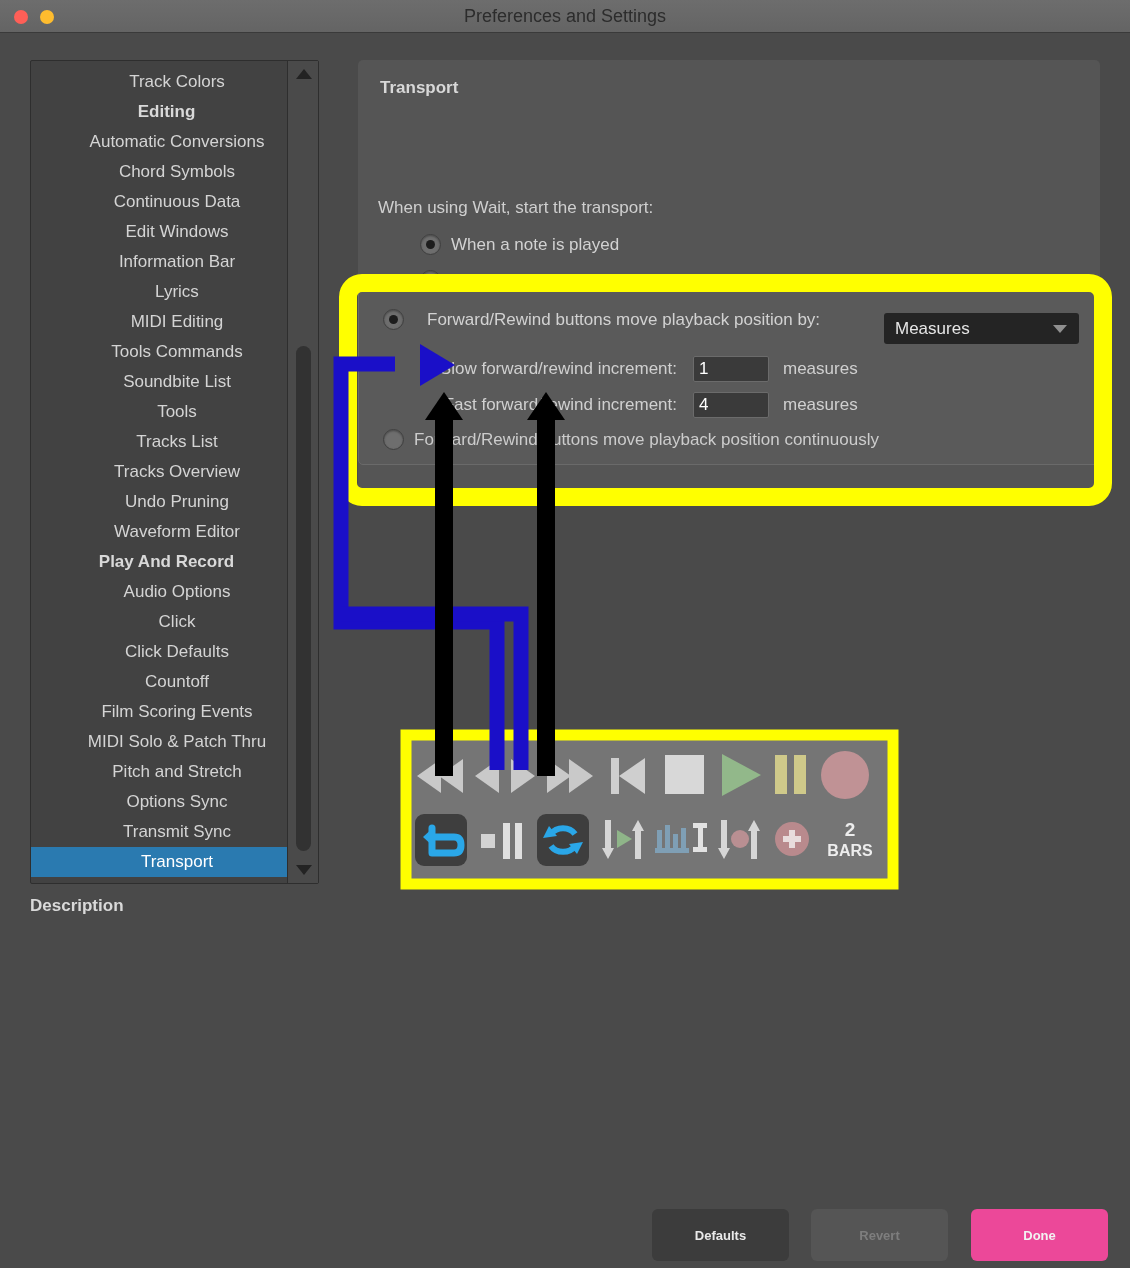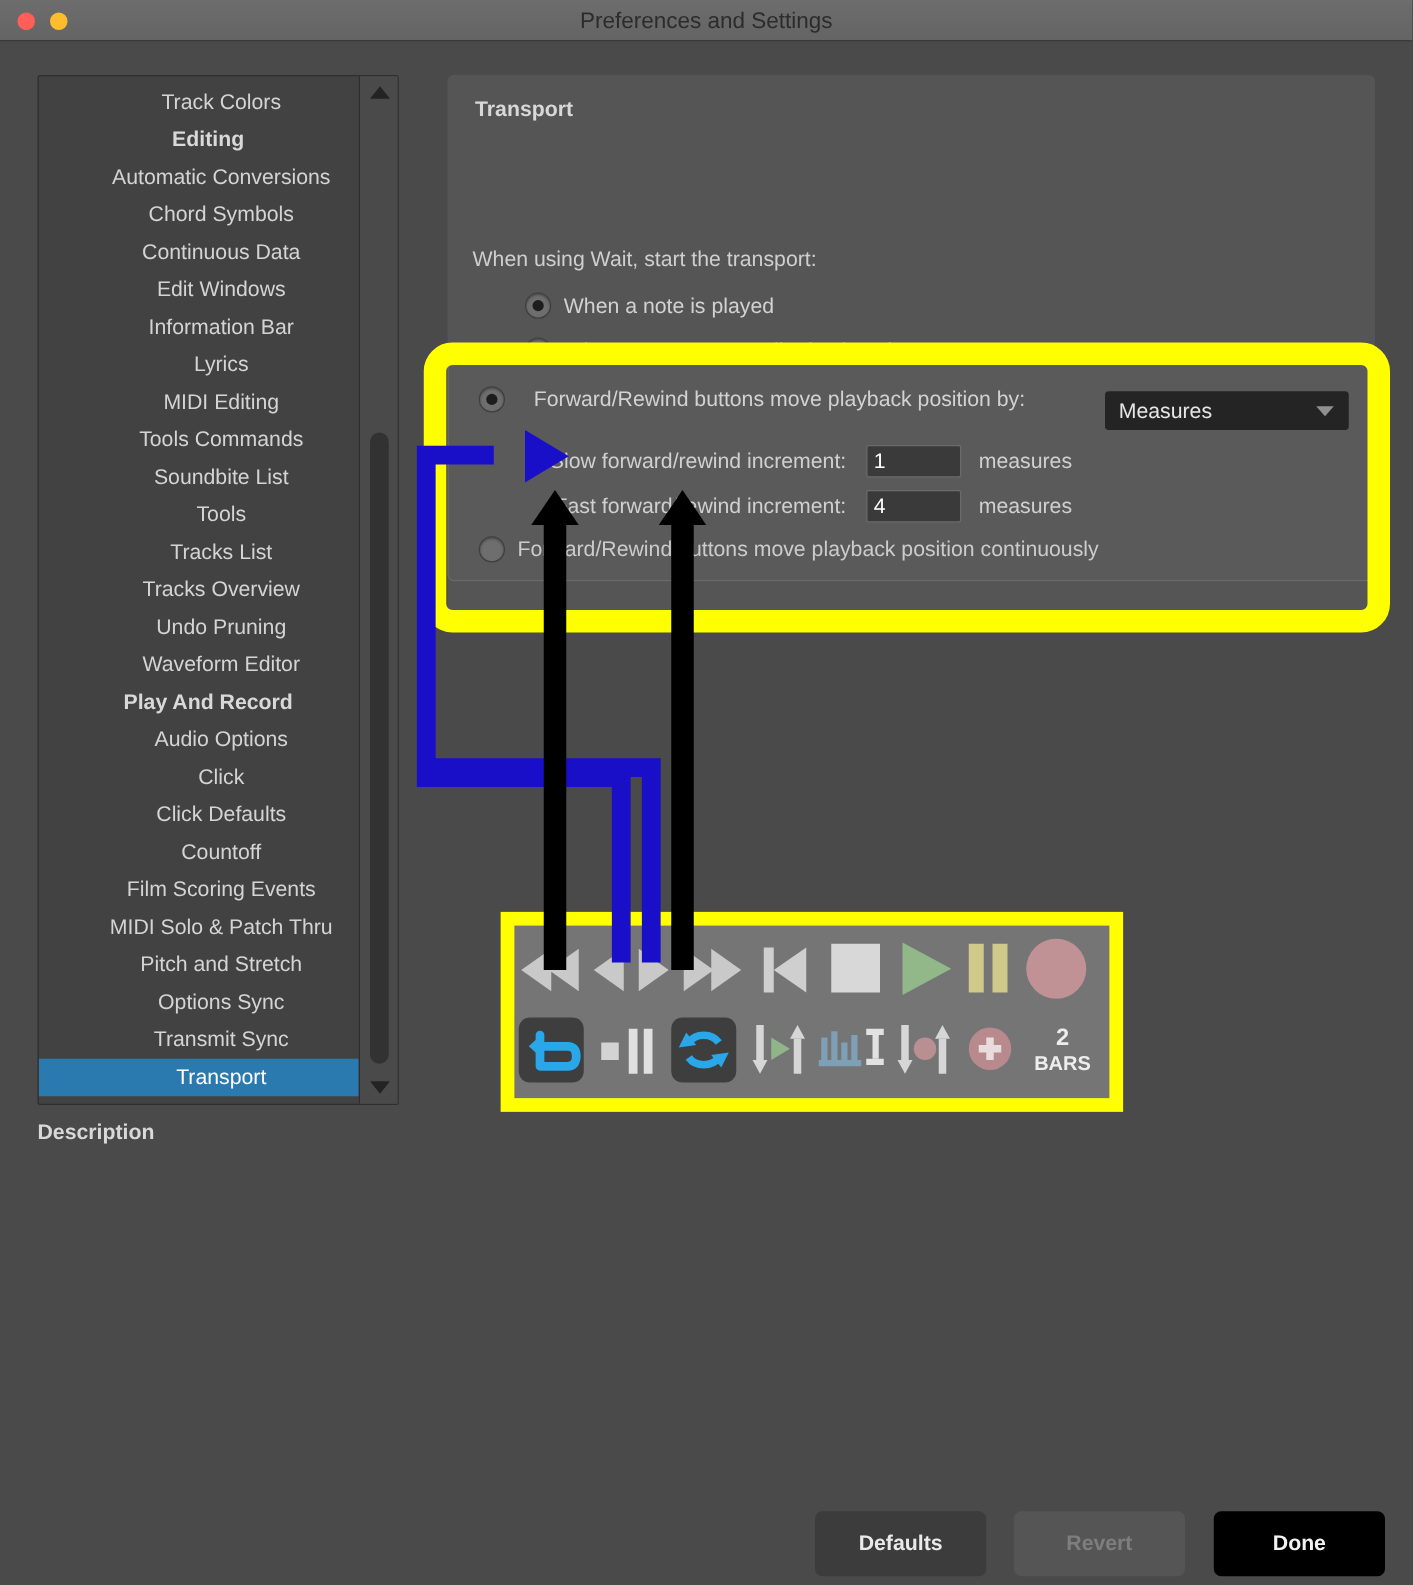--- a/index.html
+++ b/index.html
@@ -159,26 +159,26 @@
     position: absolute; left: 407px; top: 736px; width: 484px; height: 146px;
     background: #757575;
   }
   .tp-row { position: absolute; left: 0; width: 100%; height: 60px; }
   #tp-row1 { top: 10px; }
   #tp-row2 { top: 76px; }
 
   
   .foot-btn {
     position: absolute; height: 52px; border-radius: 6px;
-    font-size: 17px; font-weight: bold;
+    font-size: 13px; font-weight: bold;
     display: flex; align-items: center; justify-content: center;
   }
   #btn-defaults { left: 652px; top: 1209px; width: 137px; background: #3c3c3c; color: #eaeaea; }
   #btn-revert   { left: 811px; top: 1209px; width: 137px; background: #555555; color: #7e7e7e; }
-  #btn-done     { left: 971px; top: 1209px; width: 137px; background: #000000; color: #f2f2f2; }
+  #btn-done     { left: 971px; top: 1209px; width: 137px; background: #ec4899; color: #f2f2f2; }
 </style>
 </head>
 <body>
 
 <div id="app">
 
   <div id="titlebar">
     <div class="tl-dot tl-close"></div>
     <div class="tl-dot tl-min"></div>
     <div class="title">Preferences and Settings</div>

